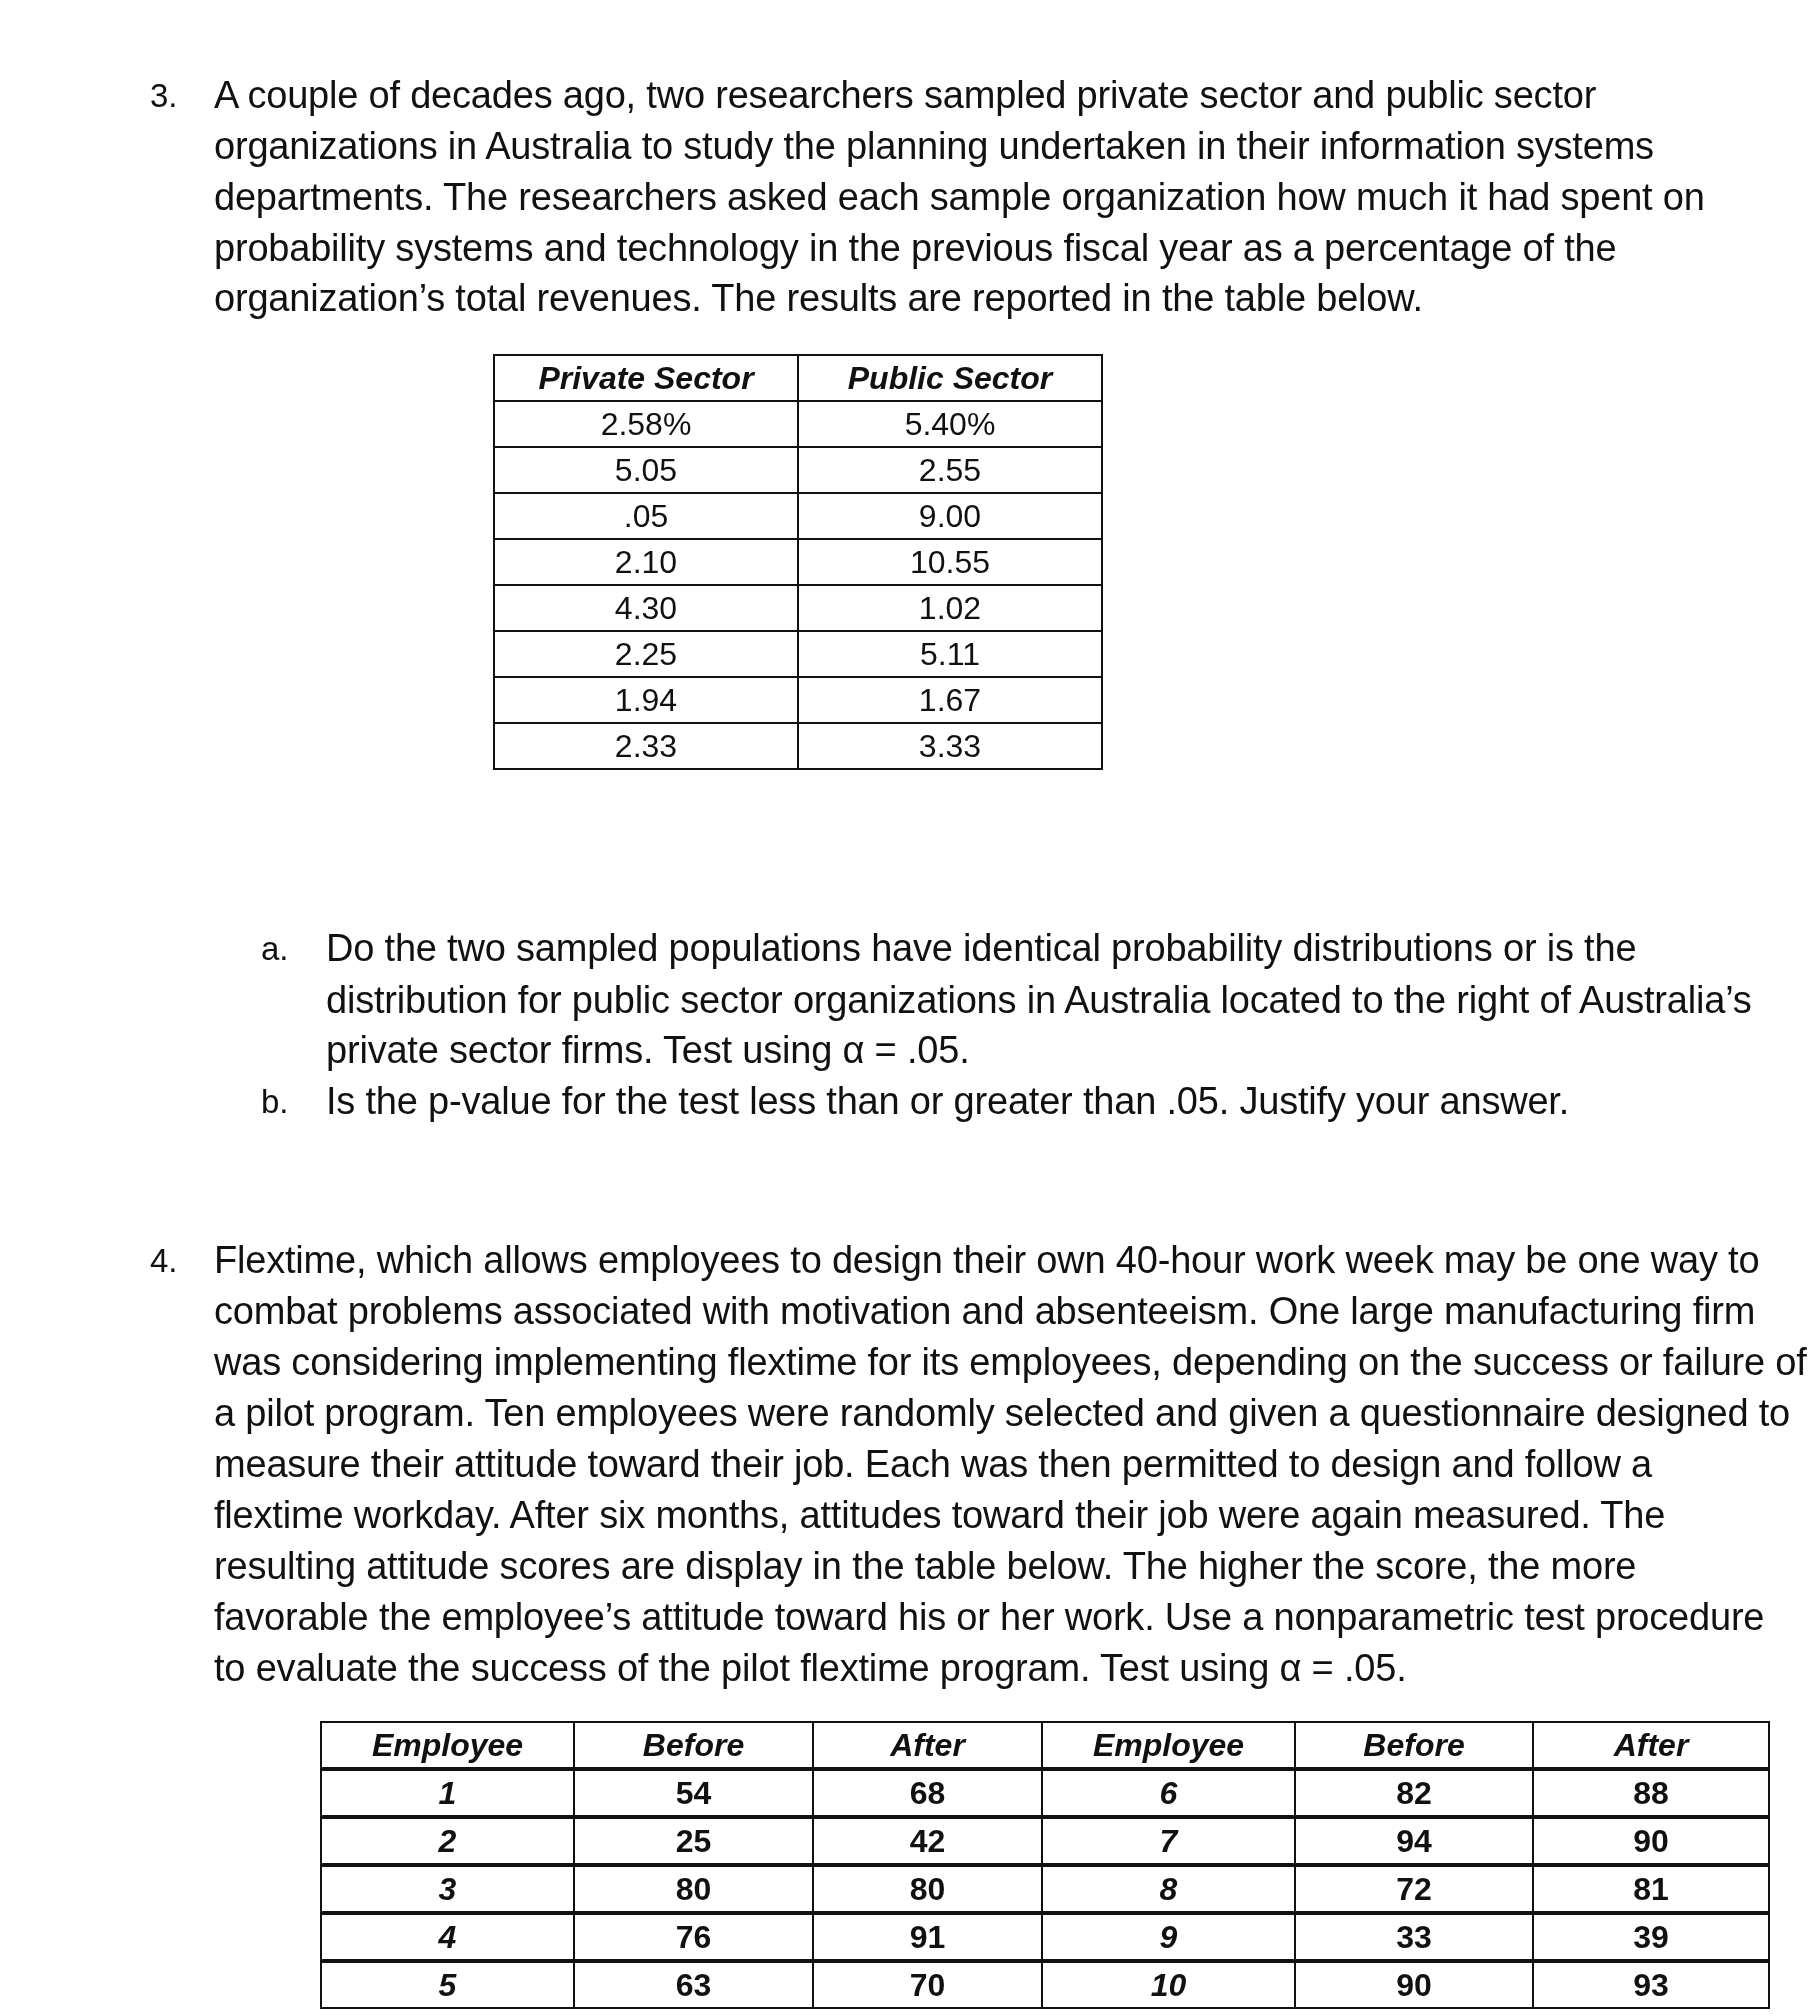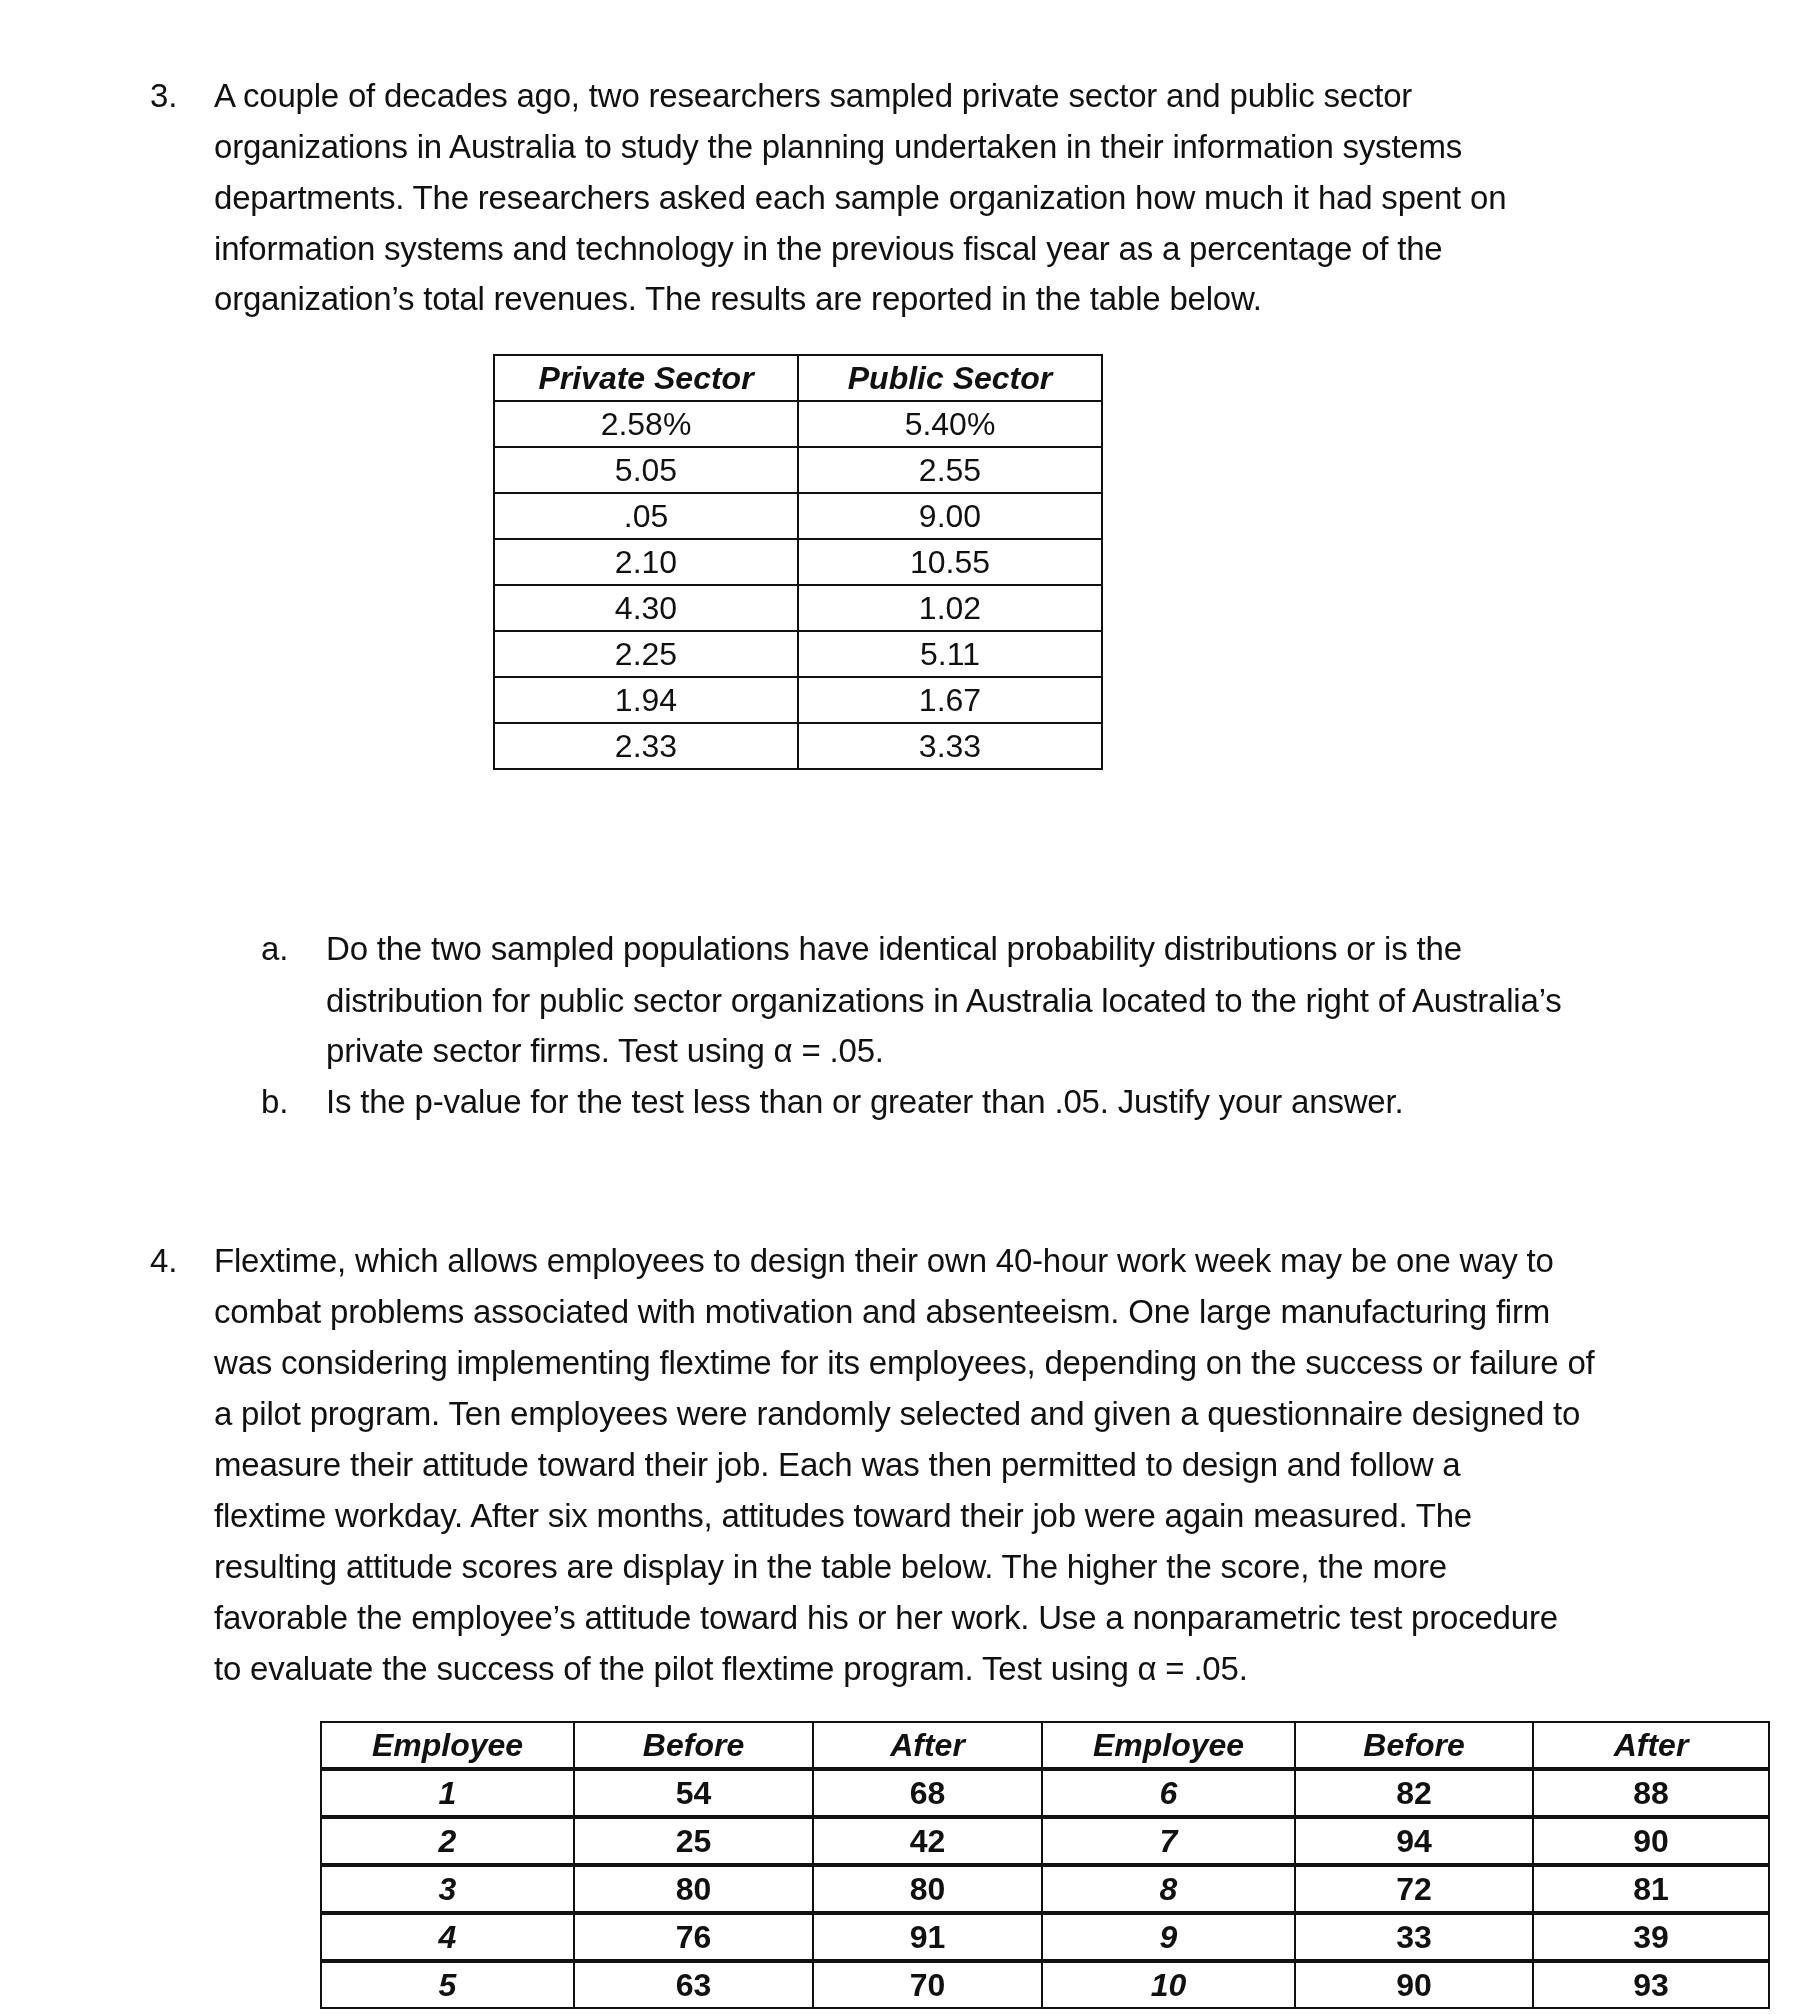--- a/index.html
+++ b/index.html
@@ -1,18 +1,18 @@
 <!DOCTYPE html>
 <html style="font-size:13.5px"><head>
   <meta charset="utf-8">
   <style>
     html, body { margin: 0; padding: 0; background: #ffffff; }
     body { width: 1819px; height: 2015px; position: relative; overflow: hidden;
            font-family: "Liberation Sans", "DejaVu Sans", sans-serif; color: #111111; }
-    .line { position: absolute; font-size: 33px; line-height: 51px; white-space: nowrap; letter-spacing: -0.2px; }
+    .line { position: absolute; font-size: 38px; line-height: 51px; white-space: nowrap; letter-spacing: -0.2px; }
     .num  { position: absolute; font-size: 33px; line-height: 51px; }
     table { position: absolute; border-collapse: collapse; table-layout: fixed; }
     td, th { border: 2.5px solid #111; text-align: center; padding: 0; }
     #t1 { left: 493px; top: 354px; width: 610px; }
     #t1 th, #t1 td { height: 44px; font-size: 32px; }
     #t1 th { font-style: italic; font-weight: bold; }
     #t1 td { font-weight: normal; }
     #t2 { left: 320px; top: 1721px; width: 1448px; }
     #t2 th, #t2 td { height: 44px; font-size: 32px; font-weight: bold; }
     #t2 th { font-style: italic; border-width: 2.5px 2.5px 4.2px 2.5px; }
@@ -20,21 +20,21 @@
     #t2 tr.r td { border-bottom-width: 4.2px; }
   </style>
 </head>
 <body>
 
 <div>
   <span class="num" style="left:150px; top:70px;">3.</span>
   <div class="line" style="left:214px; top:70px;">A couple of decades ago, two researchers sampled private sector and public sector</div>
   <div class="line" style="left:214px; top:121px;">organizations in Australia to study the planning undertaken in their information systems</div>
   <div class="line" style="left:214px; top:172px;">departments.  The researchers asked each sample organization  how much it had spent on</div>
-  <div class="line" style="left:214px; top:223px;">information systems and technology in the previous fiscal year as a percentage of the</div>
+  <div class="line" style="left:214px; top:223px;">probability systems and technology in the previous fiscal year as a percentage of the</div>
   <div class="line" style="left:214px; top:273px;">organization’s total revenues.  The results are reported in the table below.</div>
 
   <table id="t1">
     <colgroup>
         <col style="width:50%">
         <col style="width:50%">
       </colgroup>
     <tbody>
         <tr>
       <th>Private Sector</th>

